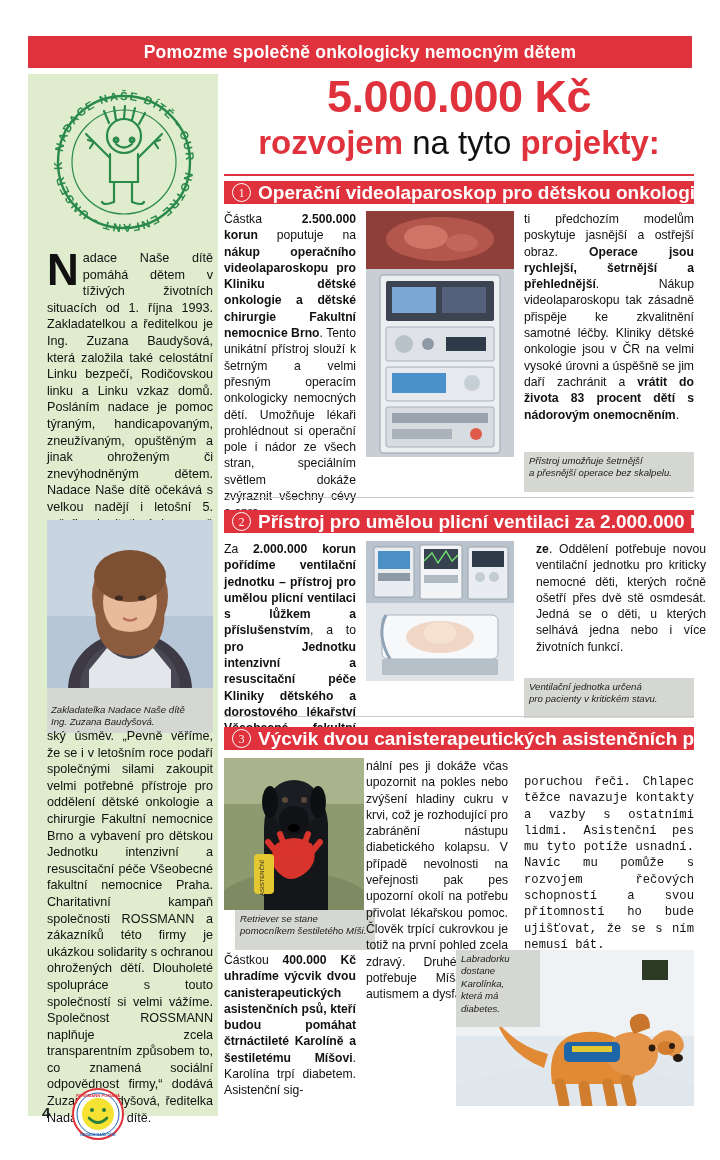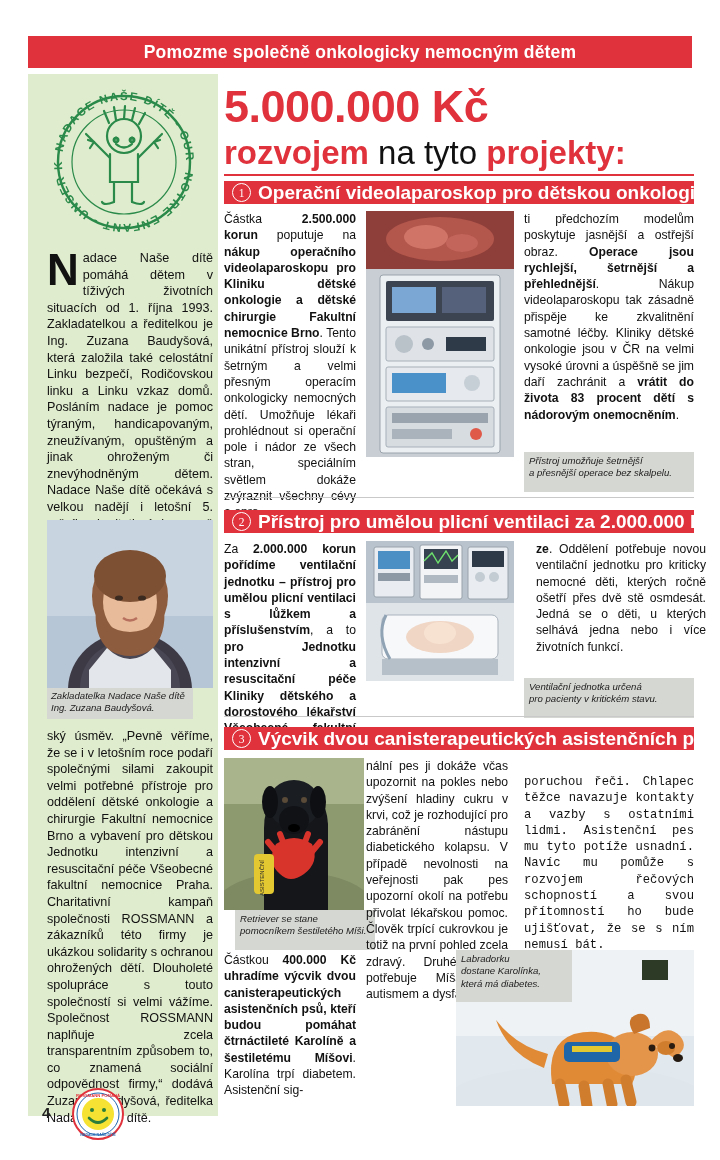--- a/index.html
+++ b/index.html
@@ -19,32 +19,32 @@
   .logo svg{display:block;}
 
   
   .left-text{position:absolute;left:47px;top:250px;width:166px;
     font-size:12.6px;line-height:16.6px;color:#111;text-align:justify;
     font-family:"Liberation Sans",sans-serif;hyphens:auto;}
   .dropcap{float:left;font-size:44px;line-height:36px;font-weight:bold;margin:2px 4px 0 0;color:#111;}
 
   
   .portrait{position:absolute;left:47px;top:520px;width:166px;height:168px;overflow:hidden;background:#cfd9e4;}
-  .cap-strip{position:absolute;left:47px;width:146px;background:#d5d7d2;color:#1b1b1b;
-    font-style:italic;font-size:9.6px;line-height:12.4px;padding:2px 4px 4px 4px;box-sizing:border-box;
+  .cap-strip{position:absolute;left:47px;width:166px;background:#d5d7d2;color:#1b1b1b;
+    font-style:italic;font-size:9.6px;line-height:12.4px;padding:16px 4px 4px 4px;box-sizing:border-box;
     font-family:"Liberation Sans",sans-serif;}
 
   .left-text2{position:absolute;left:47px;top:728px;width:166px;
     font-size:12.6px;line-height:16.6px;color:#111;text-align:justify;font-family:"Liberation Sans",sans-serif;}
 
   .pagenum{position:absolute;left:42px;top:1104px;font-size:15px;font-weight:bold;color:#222;}
   .rossmann-logo{position:absolute;left:72px;top:1088px;width:52px;height:52px;}
 
   
-  .headline{position:absolute;left:224px;top:82px;width:470px;}
+  .headline{position:absolute;left:224px;top:72px;width:470px;text-align:center;}
   .h-amount{font-size:45px;font-weight:bold;color:#e0323c;line-height:50px;letter-spacing:-.5px;
     font-family:"Liberation Sans",sans-serif;}
   .h-sub{font-size:33px;line-height:37px;font-family:"Liberation Sans",sans-serif;margin-top:2px;}
   .h-sub .b{font-weight:bold;color:#e0323c;}
   .h-sub .n{color:#111;}
   .h-rule{position:absolute;left:224px;top:174px;width:470px;height:1.6px;background:#e0323c;}
 
   
   .sec-head{position:absolute;height:23px;background:#e0323c;display:flex;align-items:center;padding-left:8px;box-sizing:border-box;}
   .sec-num{width:17px;height:17px;border:1.4px solid #ffffff;border-radius:50%;color:#fff;font-size:11.5px;
@@ -264,21 +264,21 @@
     <div>Retriever se stane</div>
     <div>pomocníkem šestiletého Míši.</div>
   </div>
 
   <div class="col" style="left:224px;top:952px;width:132px;">Částkou <b>400.000 Kč uhradíme výcvik dvou canisterapeutických asistenčních psů, kteří budou pomáhat čtrnáctileté Karolíně a šestiletému Míšovi</b>. Karolína trpí diabetem. Asistenční sig-</div>
 
   <div class="col" style="left:366px;top:758px;width:142px;">nální pes ji dokáže včas upozornit na pokles nebo zvýšení hladiny cukru v krvi, což je rozhodující pro zabránění nástupu diabetického kolapsu. V případě nevolnosti na veřejnosti pak pes upozorní okolí na potřebu přivolat lékařskou pomoc. Člověk trpící cukrovkou je totiž na první pohled zcela zdravý. Druhého psa potřebuje Míša trpící autismem a dysfázií –</div>
 
   <div class="col" style="left:524px;top:774px;width:170px;font-family:Liberation Mono, monospace;">poruchou řeči. Chlapec těžce navazuje kontakty a vazby s ostatními lidmi. Asistenční pes mu tyto potíže usnadní. Navíc mu pomůže s rozvojem řečových schopností a svou přítomností ho bude ujišťovat, že se s ním nemusí bát.</div>
 
-  <div class="capbox" style="left:456px;top:950px;width:116px;z-index:3;">
+  <div class="capbox" style="left:456px;top:950px;width:84px;z-index:3;">
     <div>Labradorku</div>
     <div>dostane Karolínka,</div>
     <div>která má diabetes.</div>
   </div>
   <div class="photo" style="left:456px;top:950px;width:238px;height:156px;z-index:1;">
     <svg width="238" height="156" viewBox="0 0 238 156">
       <rect width="238" height="156" fill="#eef2f4"></rect>
       <rect y="86" width="238" height="70" fill="#e2e9ee"></rect>
       <ellipse cx="120" cy="150" rx="130" ry="34" fill="#dfe7ed"></ellipse>
       <path d="M96,134 Q90,94 118,84 Q150,76 170,96 Q186,114 176,134Z" fill="#e08a36"></path>

